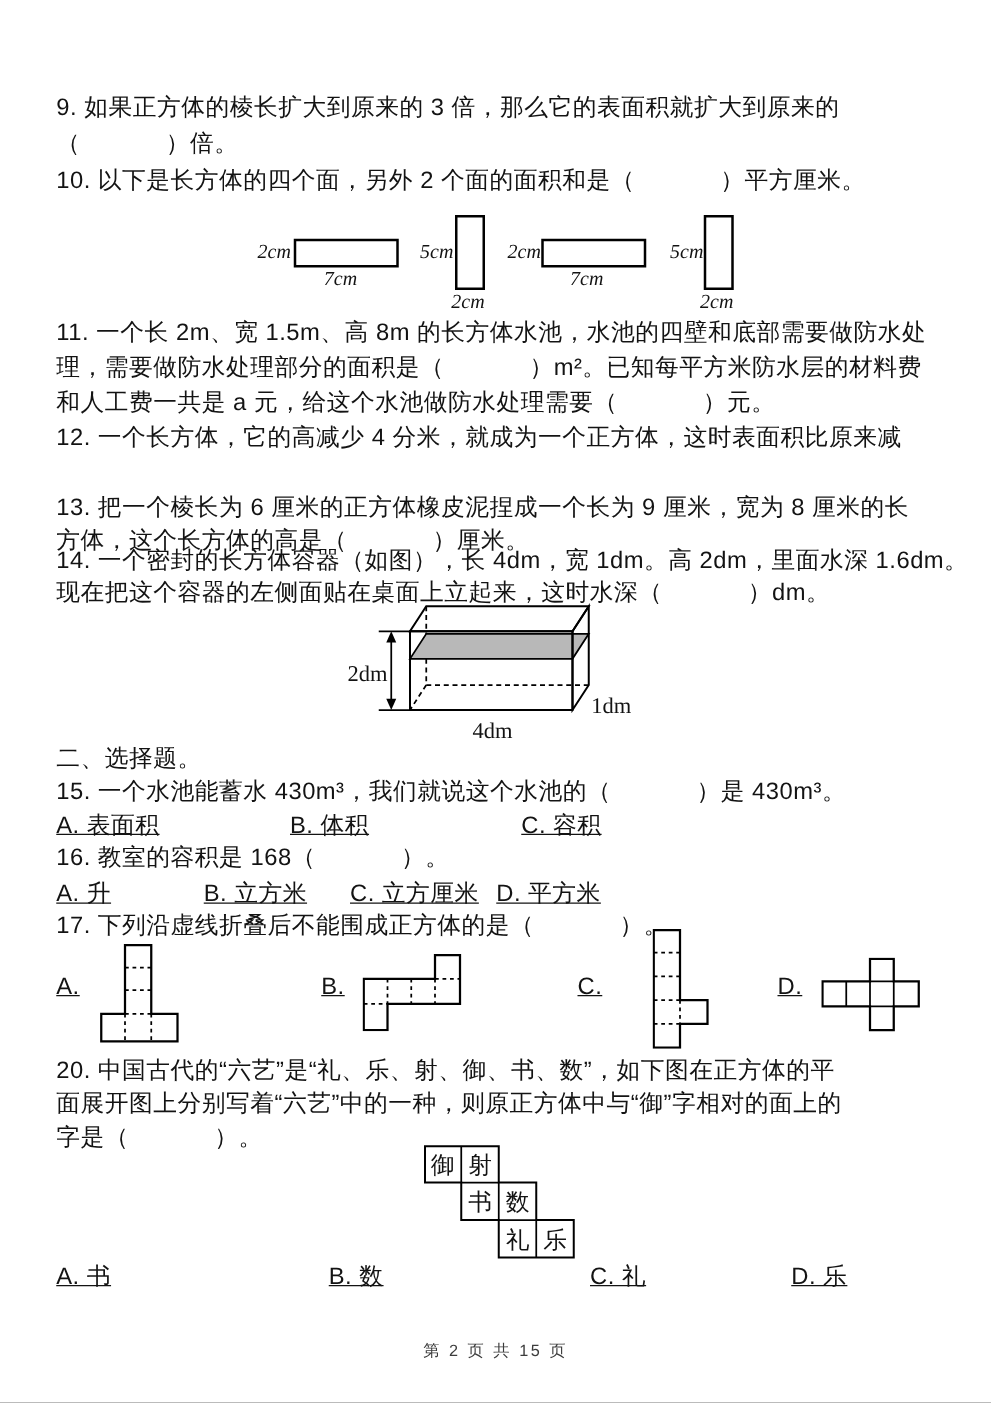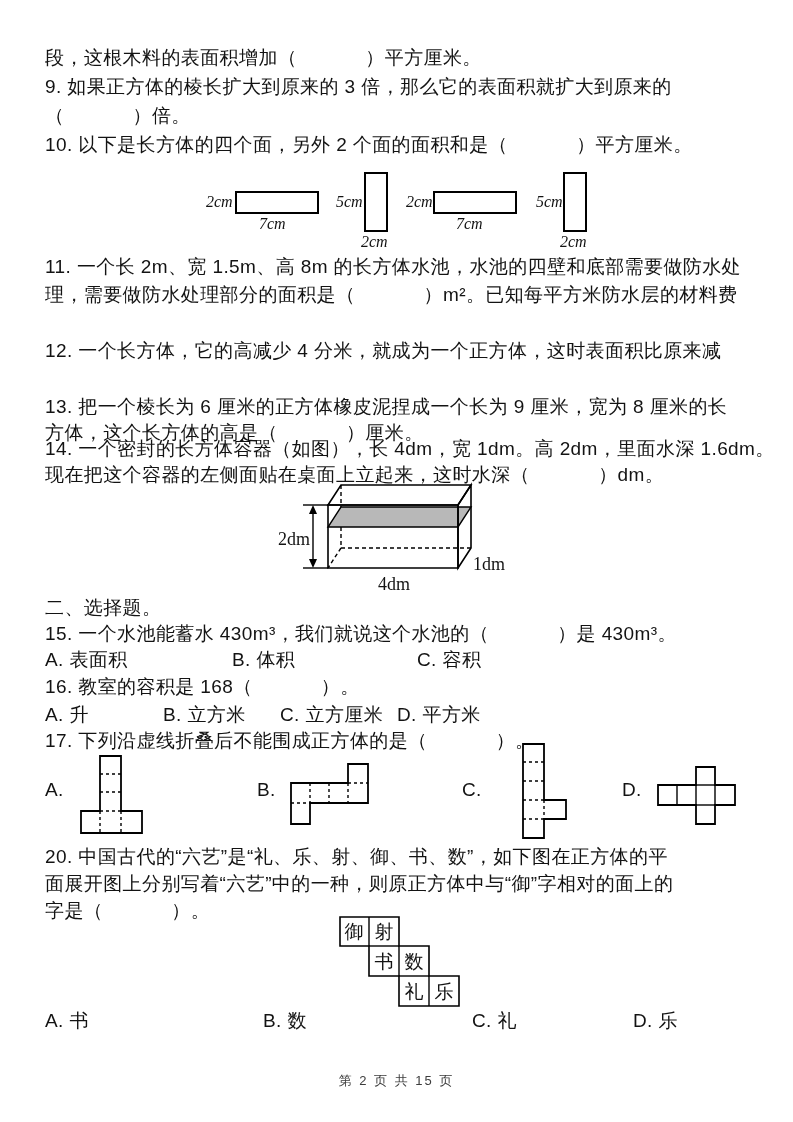--- a/index.html
+++ b/index.html
@@ -7,41 +7,40 @@
     position:relative;width:793px;height:1122px;margin:0 auto;
     background:#ffffff;color:#131313;
     font-family:"Liberation Sans","DejaVu Sans",sans-serif;
     overflow:hidden;
   }
   .ln{
     position:absolute;left:45px;top:0;
     font-size:19px;line-height:23px;white-space:pre;letter-spacing:0.4px;
   }
   .opt{
-    position:absolute;font-size:19px;white-space:pre;letter-spacing:0.4px;
+    position:absolute;font-size:19px;white-space:pre;letter-spacing:0.4px;text-decoration:underline;
   }
   .dim{
     position:absolute;font-family:"Liberation Serif","DejaVu Serif",serif;
     font-size:16px;white-space:pre;font-style:italic;
   }
   .rect{
     position:absolute;border:2px solid #000;background:#fff;box-sizing:border-box;
   }
   .netsvg,.boxsvg{position:absolute;}
   .footer{
     position:absolute;top:1072px;left:0;width:100%;text-align:center;
     font-size:13px;color:#3c3c3c;letter-spacing:2px;white-space:pre;
   }
 </style>
 </head>
 <body>
 
 <div class="page">
 
-  <div class="ln" style="top:46px">段，这根木料的表面积增加（            ）平方厘米。</div>
   <div class="ln" style="top:75px">9. 如果正方体的棱长扩大到原来的 3 倍，那么它的表面积就扩大到原来的</div>
   <div class="ln" style="top:104px">（            ）倍。</div>
   <div class="ln" style="top:133px">10. 以下是长方体的四个面，另外 2 个面的面积和是（            ）平方厘米。</div>
 
   <div>
     <span class="dim" style="left:206px;top:193px">2cm</span>
     <div class="rect" style="left:235px;top:191px;width:84px;height:23px"></div>
     <span class="dim" style="left:259px;top:215px">7cm</span>
 
     <span class="dim" style="left:336px;top:193px">5cm</span>
@@ -52,20 +51,21 @@
     <div class="rect" style="left:433px;top:191px;width:84px;height:23px"></div>
     <span class="dim" style="left:456px;top:215px">7cm</span>
 
     <span class="dim" style="left:536px;top:193px">5cm</span>
     <div class="rect" style="left:563px;top:172px;width:24px;height:60px"></div>
     <span class="dim" style="left:560px;top:233px">2cm</span>
   </div>
 
   <div class="ln" style="top:255px">11. 一个长 2m、宽 1.5m、高 8m 的长方体水池，水池的四壁和底部需要做防水处</div>
   <div class="ln" style="top:283px">理，需要做防水处理部分的面积是（            ）m²。已知每平方米防水层的材料费</div>
+  <div class="ln" style="top:311px">和人工费一共是 a 元，给这个水池做防水处理需要（            ）元。</div>
   <div class="ln" style="top:339px">12. 一个长方体，它的高减少 4 分米，就成为一个正方体，这时表面积比原来减</div>
   <div class="ln" style="top:395px">13. 把一个棱长为 6 厘米的正方体橡皮泥捏成一个长为 9 厘米，宽为 8 厘米的长</div>
   <div class="ln" style="top:421px">方体，这个长方体的高是（            ）厘米。</div>
   <div class="ln" style="top:437px">14. 一个密封的长方体容器（如图），长 4dm，宽 1dm。高 2dm，里面水深 1.6dm。</div>
   <div class="ln" style="top:463px">现在把这个容器的左侧面贴在桌面上立起来，这时水深（            ）dm。</div>
 
   <svg class="boxsvg" style="left:270px;top:478px" width="290" height="118" viewBox="0 0 290 118">
 
     <line x1="71" y1="7" x2="71" y2="70" stroke="#000" stroke-width="1.4" stroke-dasharray="4 3"></line>
     <line x1="71" y1="70" x2="201" y2="70" stroke="#000" stroke-width="1.4" stroke-dasharray="4 3"></line>

